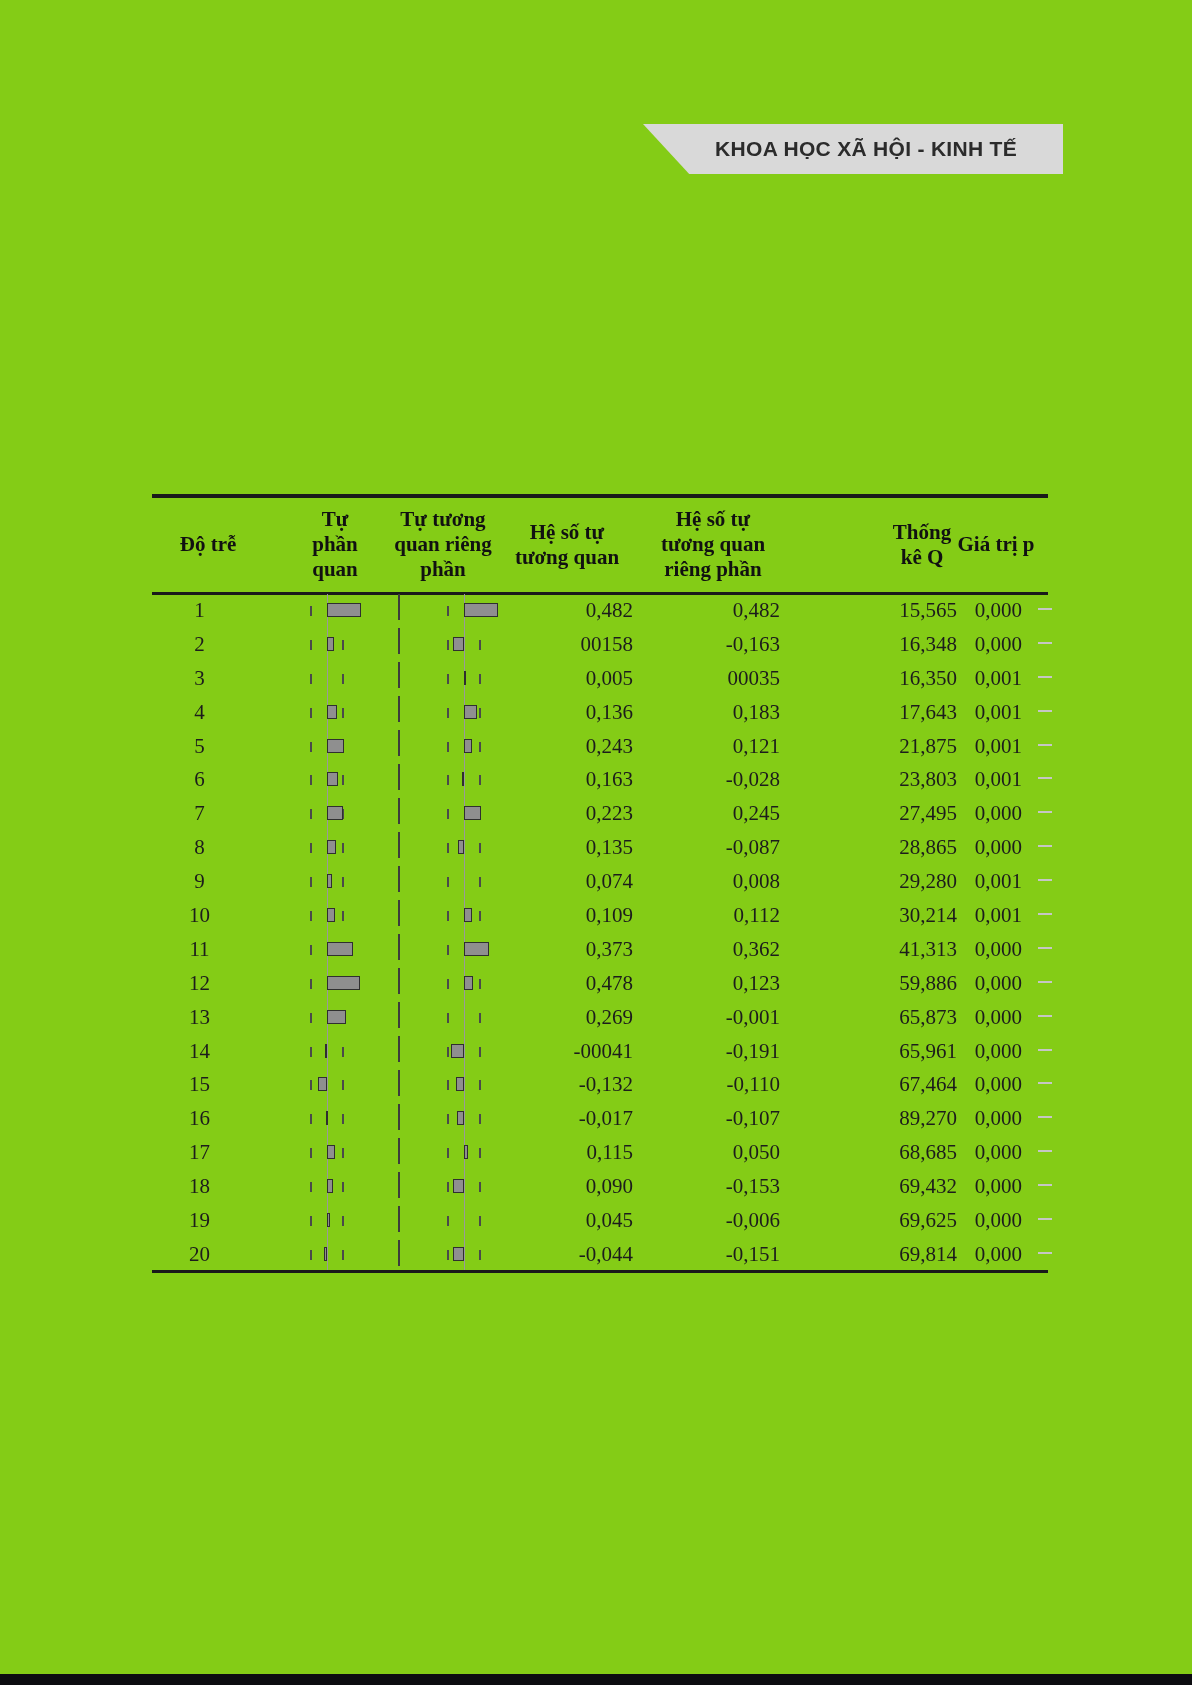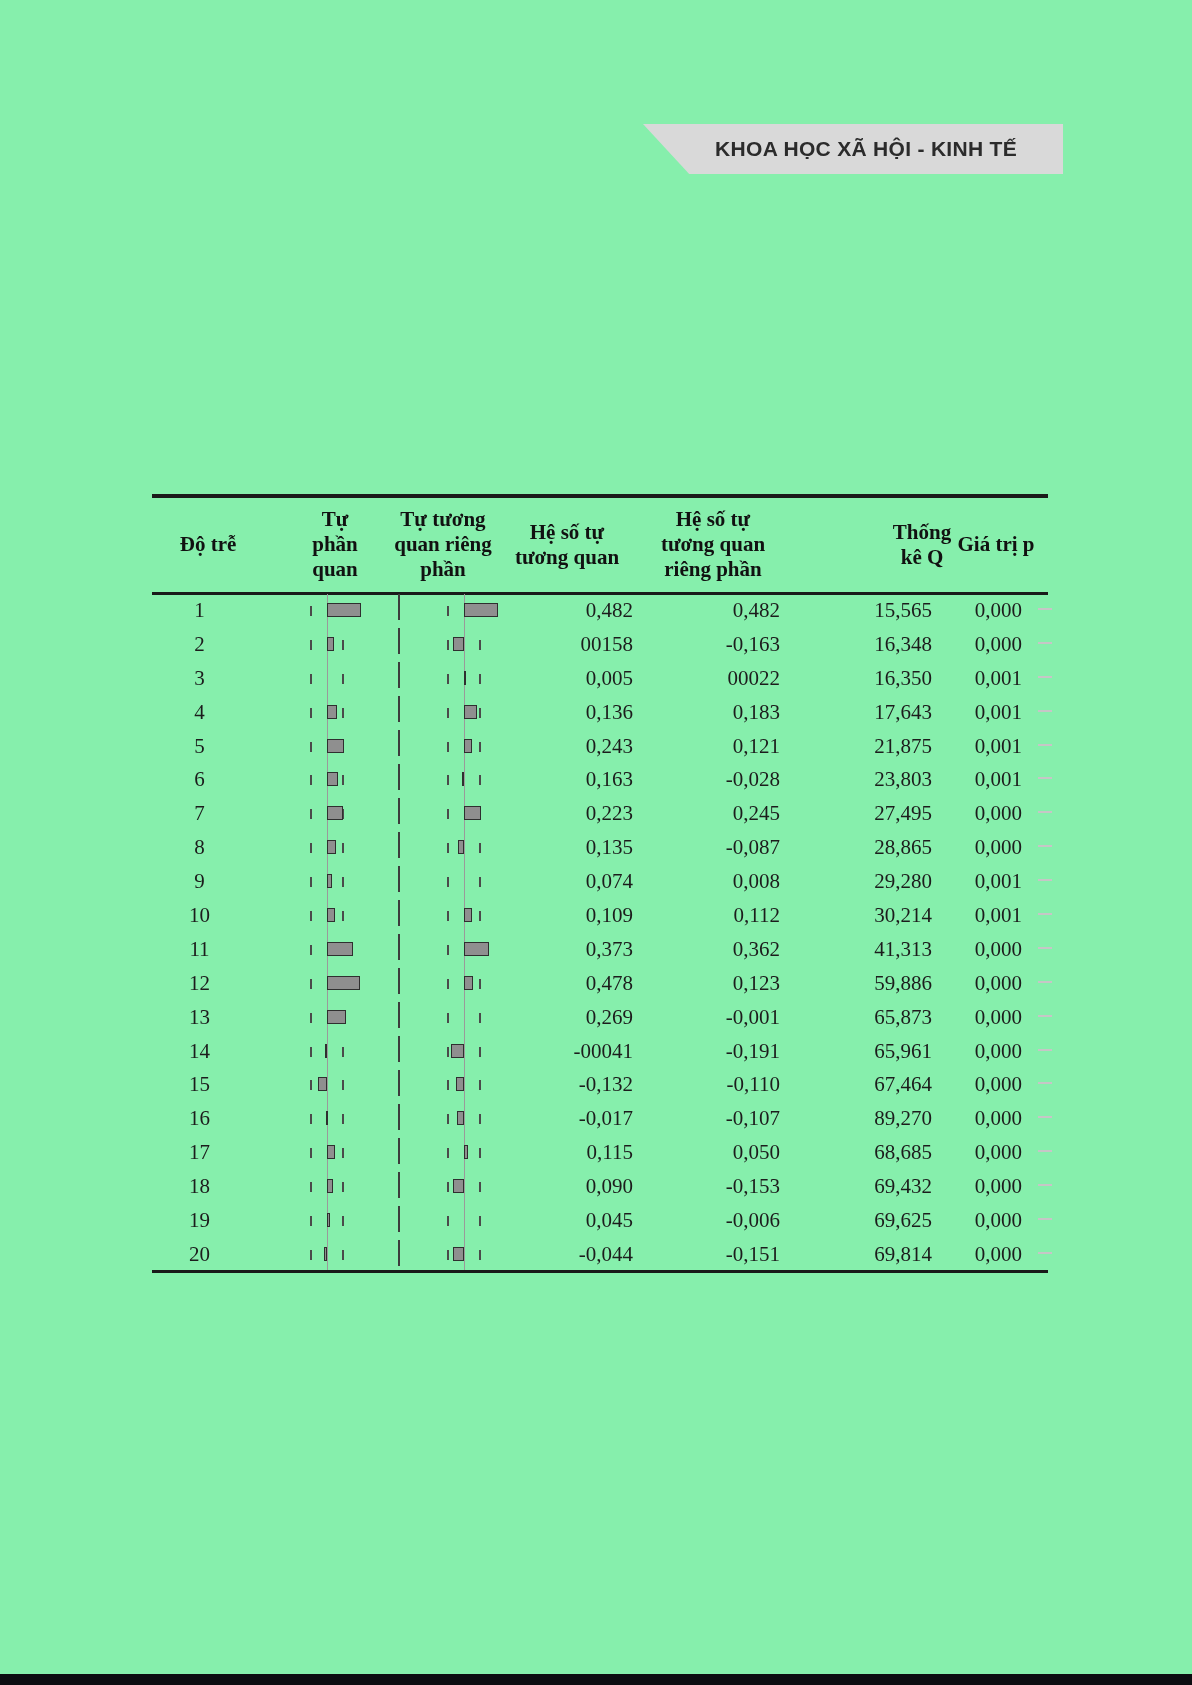--- a/index.html
+++ b/index.html
@@ -1,17 +1,17 @@
 <!DOCTYPE html>
 <html><head>
 <meta charset="utf-8">
 <style>
   html,body{margin:0;padding:0;background:#e8e8e8;}
   .page{
-    position:relative; width:1192px; height:1685px; background:#86efac;
+    position:relative; width:1192px; height:1685px; background:#84cc16;
     margin:0 auto; overflow:hidden;
     font-family:"Liberation Serif","DejaVu Serif",serif; color:#1c1c1c;
   }
 
   
   .banner{
     position:absolute; left:643px; top:124px; width:420px; height:50px;
     background:#d9d9d9;
     clip-path:polygon(0% 0%,100% 0%,100% 100%,11% 100%);
   }
@@ -44,21 +44,21 @@
   .h-q{left:722px;  width:96px;}
   .h-p{left:795px;  width:98px;}
 
   .tbody{position:absolute; top:100px; left:0; width:896px; height:678px;}
   .row{position:relative; width:896px; height:33.9px; font-size:21px;}
   .cell{position:absolute; top:0; height:33.9px; line-height:33.9px;}
   .lag-cell{left:0; width:95px; text-align:center;}
   .num{text-align:right;}
   .acf-num {left:360px; width:121px;}
   .pacf-num{left:500px; width:128px;}
-  .q-num   {left:664px; width:116px;}
+  .q-num   {left:689px; width:116px;}
   .p-num   {left:780px; width:90px;}
 
   
   .chart-cell{position:absolute; top:0; height:33.9px; width:105px;}
   .acf-chart-cell{left:128px;}
   .pacf-chart-cell{left:258px;}
   .zeroline{position:absolute; top:0; height:33.9px; width:1px; background:#9a9a9a;}
   .acf-chart-cell  .zeroline{left:47px;}
   .pacf-chart-cell .zeroline{left:54px;}
   .dash{position:absolute; top:12px; height:10px; width:2px; background:#4a4a4a;}
@@ -161,21 +161,21 @@
             <div class="dash dash-l"></div>
             <div class="dash dash-r"></div>
           </div>
           <div class="chart-cell pacf-chart-cell">
             <div class="zeroline"></div>
             <div class="dash dash-l"></div>
             <div class="dash dash-r"></div>
             <div class="bar" style="width: 2.17px; left: 54px;"></div>
           </div>
           <div class="cell num acf-num">0,005</div>
-          <div class="cell num pacf-num">00022</div>
+          <div class="cell num pacf-num">00035</div>
           <div class="cell num q-num">16,350</div>
           <div class="cell num p-num">0,001</div>
           <div class="artifact"></div>
         </div>
         <div class="row">
           <div class="cell lag-cell">4</div>
           <div class="chart-cell acf-chart-cell">
             <div class="zeroline"></div>
             <div class="dash dash-l"></div>
             <div class="dash dash-r"></div>

